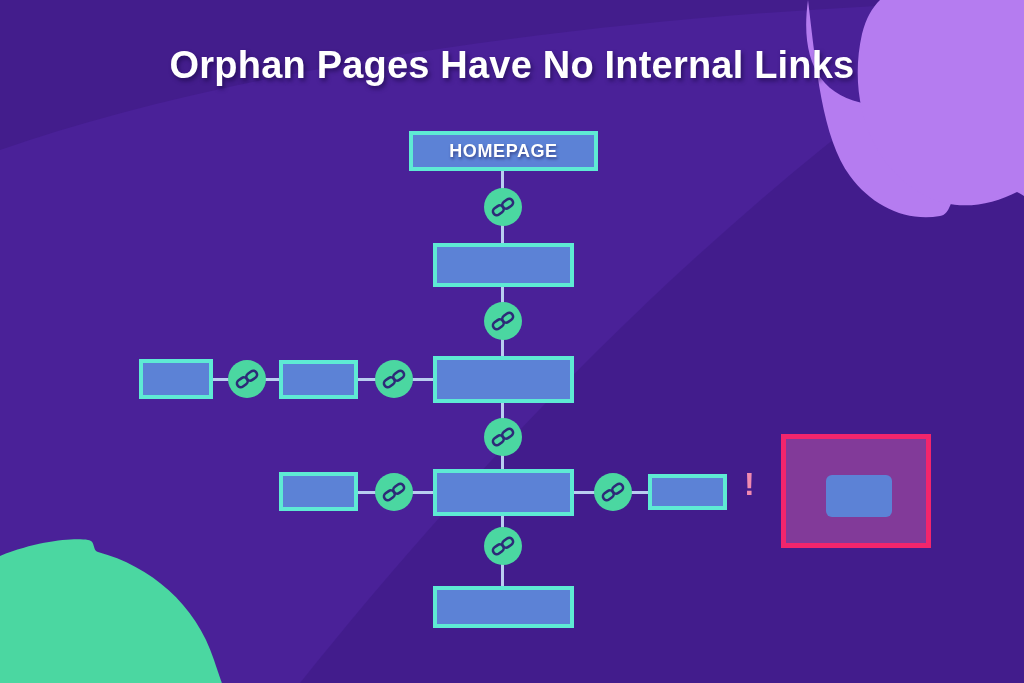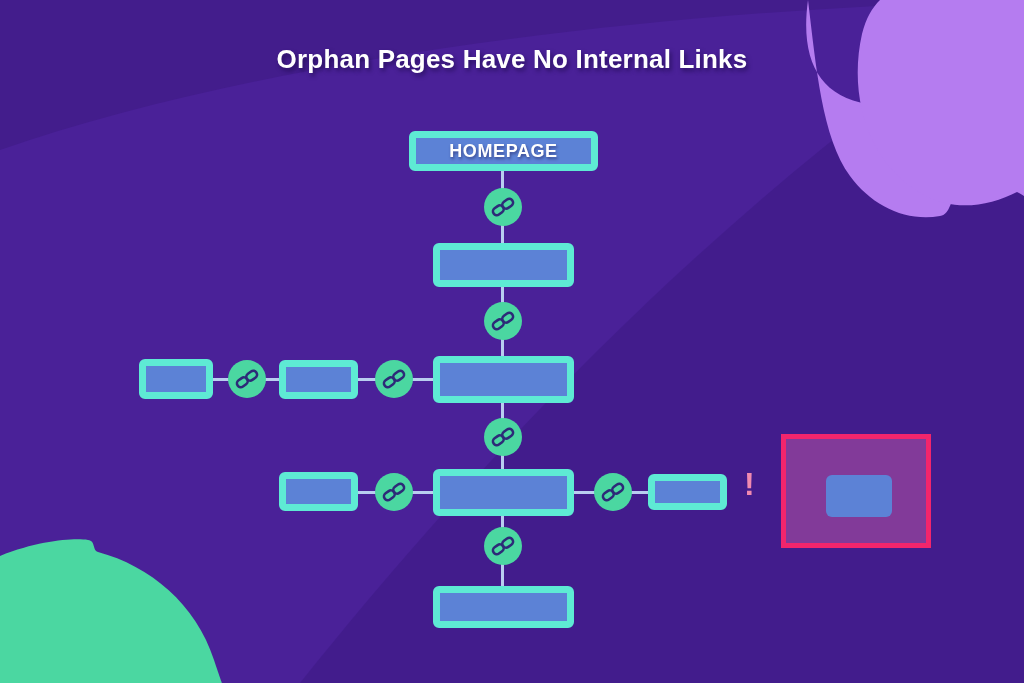--- a/index.html
+++ b/index.html
@@ -23,32 +23,32 @@
     width: 1024px;
     height: 683px;
   }
   #page-title {
     position: absolute;
     left: 0;
     top: 44px;
     width: 1024px;
     text-align: center;
     color: #ffffff;
-    font-size: 26px;
+    font-size: 38px;
     font-weight: bold;
     letter-spacing: 0.2px;
     text-shadow: 2px 3px 4px rgba(20, 5, 60, 0.55);
     white-space: nowrap;
   }
   .node-box {
     position: absolute;
     box-sizing: border-box;
     background: #5c82d6;
-    border: 7px solid #5eead4;
-    border-radius: 6px;
+    border: 4px solid #5eead4;
+    border-radius: 0;
     z-index: 3;
     padding-left: 28px;
   }
   .node-label {
     position: absolute;
     left: 0;
     top: 0;
     width: 100%;
     height: 100%;
     display: flex;

